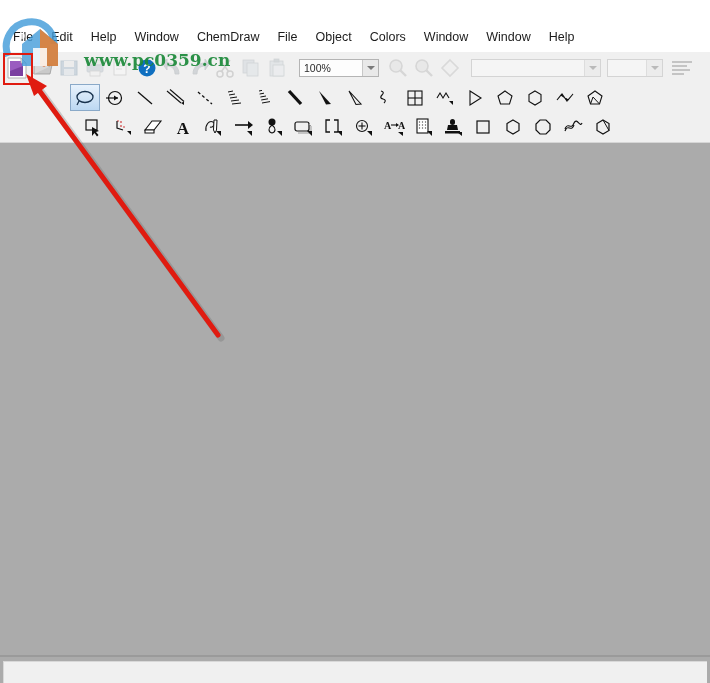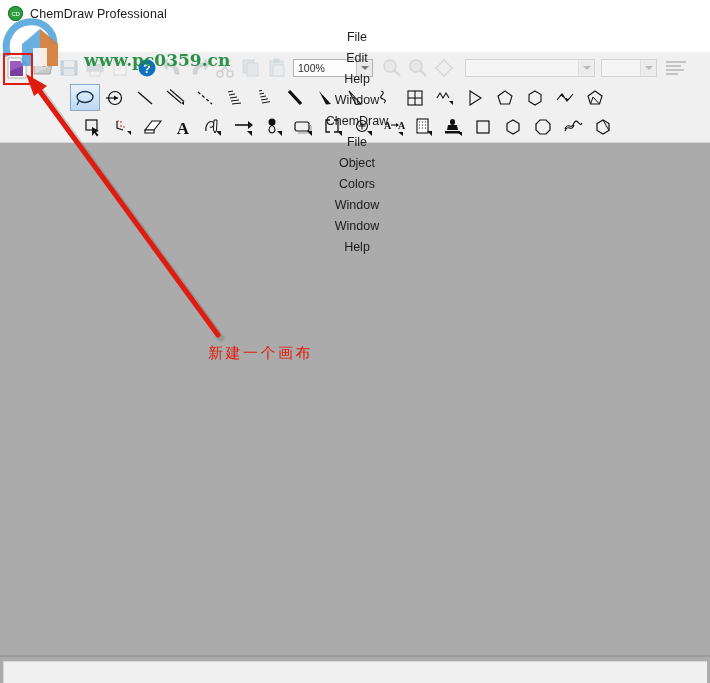--- a/index.html
+++ b/index.html
@@ -59,25 +59,23 @@
     letter-spacing: 0.1px;
   }
 
   
   .menubar {
     position: absolute;
     left: 0; top: 27px;
     width: 710px; height: 25px;
     background: #ffffff;
     display: flex;
-    align-items: center;
     padding-left: 4px;
     box-sizing: border-box;
     z-index: 4;
-    flex-direction: column;
   }
   .menu-item {
     font-size: 12.5px;
     color: #1b1b1b;
     padding: 3px 9px 4px 9px;
     white-space: nowrap;
     cursor: default;
   }
 
   
@@ -127,21 +125,21 @@
 
   
   .combo {
     height: 18px;
     border: 1px solid #b4b4b4;
     background: #fdfdfd;
     display: flex;
     align-items: center;
     box-sizing: border-box;
     flex: none;
-    margin-left: 3px;
+    margin-left: 9px;
   }
   .combo .cval {
     font-size: 10.5px;
     color: #2b2b2b;
     padding-left: 4px;
     flex: 1;
     white-space: nowrap;
     overflow: hidden;
   }
   .combo .carrow {
@@ -260,24 +258,20 @@
     opacity: 0.92;
     letter-spacing: 0px;
     white-space: nowrap;
   }
 </style>
 </head>
 <body>
 
 <div id="app">
 
-  <div class="titlebar">
-    <div class="title-icon"></div>
-    <div class="title-text">ChemDraw Professional</div>
-  </div>
 
   <div class="menubar">
     <div class="menu-item">File</div>
     <div class="menu-item">Edit</div>
     <div class="menu-item">Help</div>
     <div class="menu-item">Window</div>
     <div class="menu-item">ChemDraw</div>
     <div class="menu-item">File</div>
     <div class="menu-item">Object</div>
     <div class="menu-item">Colors</div>
@@ -723,15 +717,14 @@
   <div class="wm wm-url">www.pc0359.cn</div>
 
   <div class="redbox"></div>
   <svg class="annot-svg" viewBox="0 0 710 683">
     <g opacity="0.28">
       <line x1="221" y1="338" x2="40" y2="90" stroke="#666666" stroke-width="7" stroke-linecap="round"></line>
     </g>
     <line x1="218" y1="335" x2="36" y2="86" stroke="#e01b10" stroke-width="5" stroke-linecap="round"></line>
     <polygon points="26,74 47,86 34,96" fill="#e01b10"></polygon>
   </svg>
-  <div class="annot-text">新建一个画布</div>
 
 </div>
 
 </body></html>

